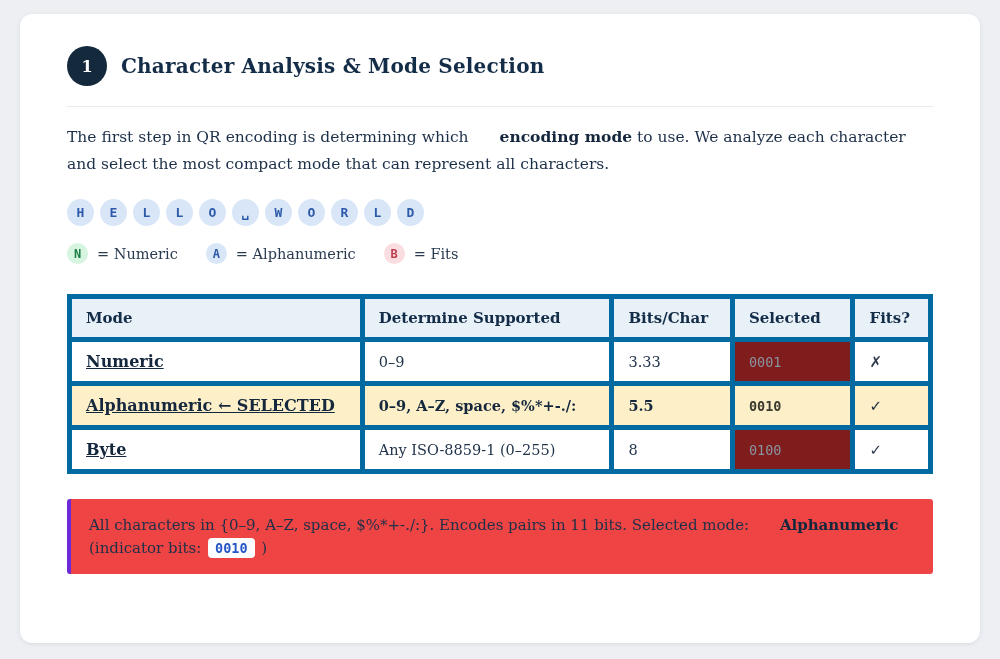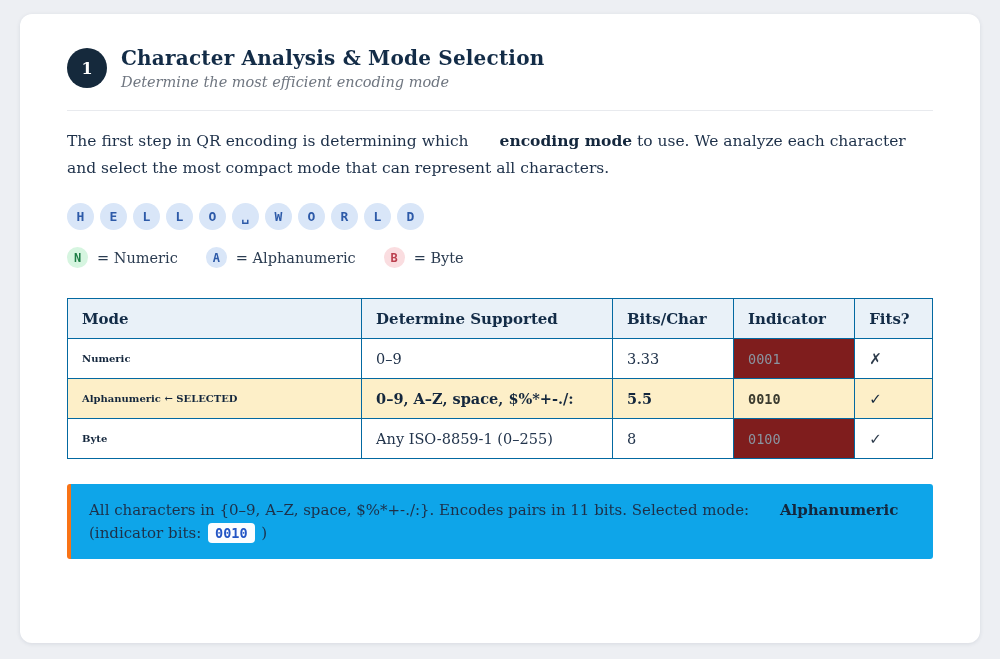--- a/index.html
+++ b/index.html
@@ -50,38 +50,38 @@
     display: flex; align-items: center; justify-content: center;
     font-family: "DejaVu Sans Mono", "Liberation Mono", monospace;
     font-weight: bold; font-size: 12px;
   }
   .legend-dot.green { background: #d6f5e0; color: #1e7e46; }
   .legend-dot.blue  { background: #d9e6f8; color: #2d5aa8; }
   .legend-dot.red   { background: #fadde0; color: #bb3f4e; }
   .legend-label { font-size: 14.5px; color: #2a3b50; }
   
   table { width: 100%; border-collapse: collapse; border: 1px solid #d9e2ec; margin-bottom: 25px; }
-  th, td { border: 1px solid #0369a1; text-align: left; padding: 10px 14px; height: 40px; }
+  th, td { border: 5px solid #0369a1; text-align: left; padding: 10px 14px; height: 40px; }
   th { background: #e9f1f8; color: #132c47; font-size: 15px; font-weight: bold; }
   td { font-size: 14.5px; color: #22344c; }
-  td.mode-cell { font-weight: bold; font-size: 10px; color: #14273d; }
+  td.mode-cell { font-weight: bold; font-size: 16px; color: #14273d; text-decoration: underline; }
   td.indicator-cell {
     background: #7f1d1d;
     font-family: "DejaVu Sans Mono", "Liberation Mono", monospace;
     font-size: 13.5px; color: #8a94a0;
   }
   td.fits-cell { font-family: "DejaVu Sans", "Liberation Sans", sans-serif; font-size: 15px; color: #2c3a4a; }
   tr.selected td { background: #fdefc8; font-weight: bold; color: #14273d; }
   tr.selected td.indicator-cell { background: #fdefc8; color: #3a3a2e; }
   col.c-mode { width: 34%; } col.c-chars { width: 29%; } col.c-bits { width: 14%; }
   col.c-ind { width: 14%; } col.c-fits { width: 9%; }
   
   .note {
-    background: #0ea5e9;
-    border-left: 4px solid #f97316;
+    background: #ef4444;
+    border-left: 4px solid #6d28d9;
     border-radius: 3px;
     padding: 15px 18px;
     font-size: 15px; color: #1d3049;
     line-height: 1.5;
   }
   .note code {
     font-family: "DejaVu Sans Mono", "Liberation Mono", monospace;
     font-weight: bold; font-size: 13.5px; color: #2456c5;
     background: #fbfdff; border-radius: 4px; padding: 2px 7px; margin: 0 2px;
   }
@@ -90,21 +90,20 @@
 <body>
 
 <div class="card">
 
   <div class="step-header">
     <div class="step-badge">
       <span>1</span>
     </div>
     <div>
       <div class="step-title">Character Analysis &amp; Mode Selection</div>
-      <div class="step-subtitle">Determine the most efficient encoding mode</div>
     </div>
   </div>
 
   <p class="intro"><span>The first step in QR encoding is determining which </span><b>encoding mode</b><span> to use. We analyze each character and select the most compact mode that can represent all characters.</span></p>
 
 
   <div class="chips">
     <span class="chip">H</span>
     <span class="chip">E</span>
     <span class="chip">L</span>
@@ -122,39 +121,39 @@
     <div class="legend-item">
       <span class="legend-dot green">N</span>
       <span class="legend-label">= Numeric</span>
     </div>
     <div class="legend-item">
       <span class="legend-dot blue">A</span>
       <span class="legend-label">= Alphanumeric</span>
     </div>
     <div class="legend-item">
       <span class="legend-dot red">B</span>
-      <span class="legend-label">= Byte</span>
+      <span class="legend-label">= Fits</span>
     </div>
   </div>
 
 
   <table>
     <colgroup>
       <col class="c-mode">
         <col class="c-chars">
         <col class="c-bits">
         <col class="c-ind">
         <col class="c-fits">
     </colgroup>
     <thead>
       <tr>
         <th>Mode</th>
         <th>Determine Supported</th>
         <th>Bits/Char</th>
-        <th>Indicator</th>
+        <th>Selected</th>
         <th>Fits?</th>
       </tr>
     </thead>
     <tbody>
       <tr>
         <td class="mode-cell">Numeric</td>
         <td>0–9</td>
         <td>3.33</td>
         <td class="indicator-cell">0001</td>
         <td class="fits-cell">✗</td>

